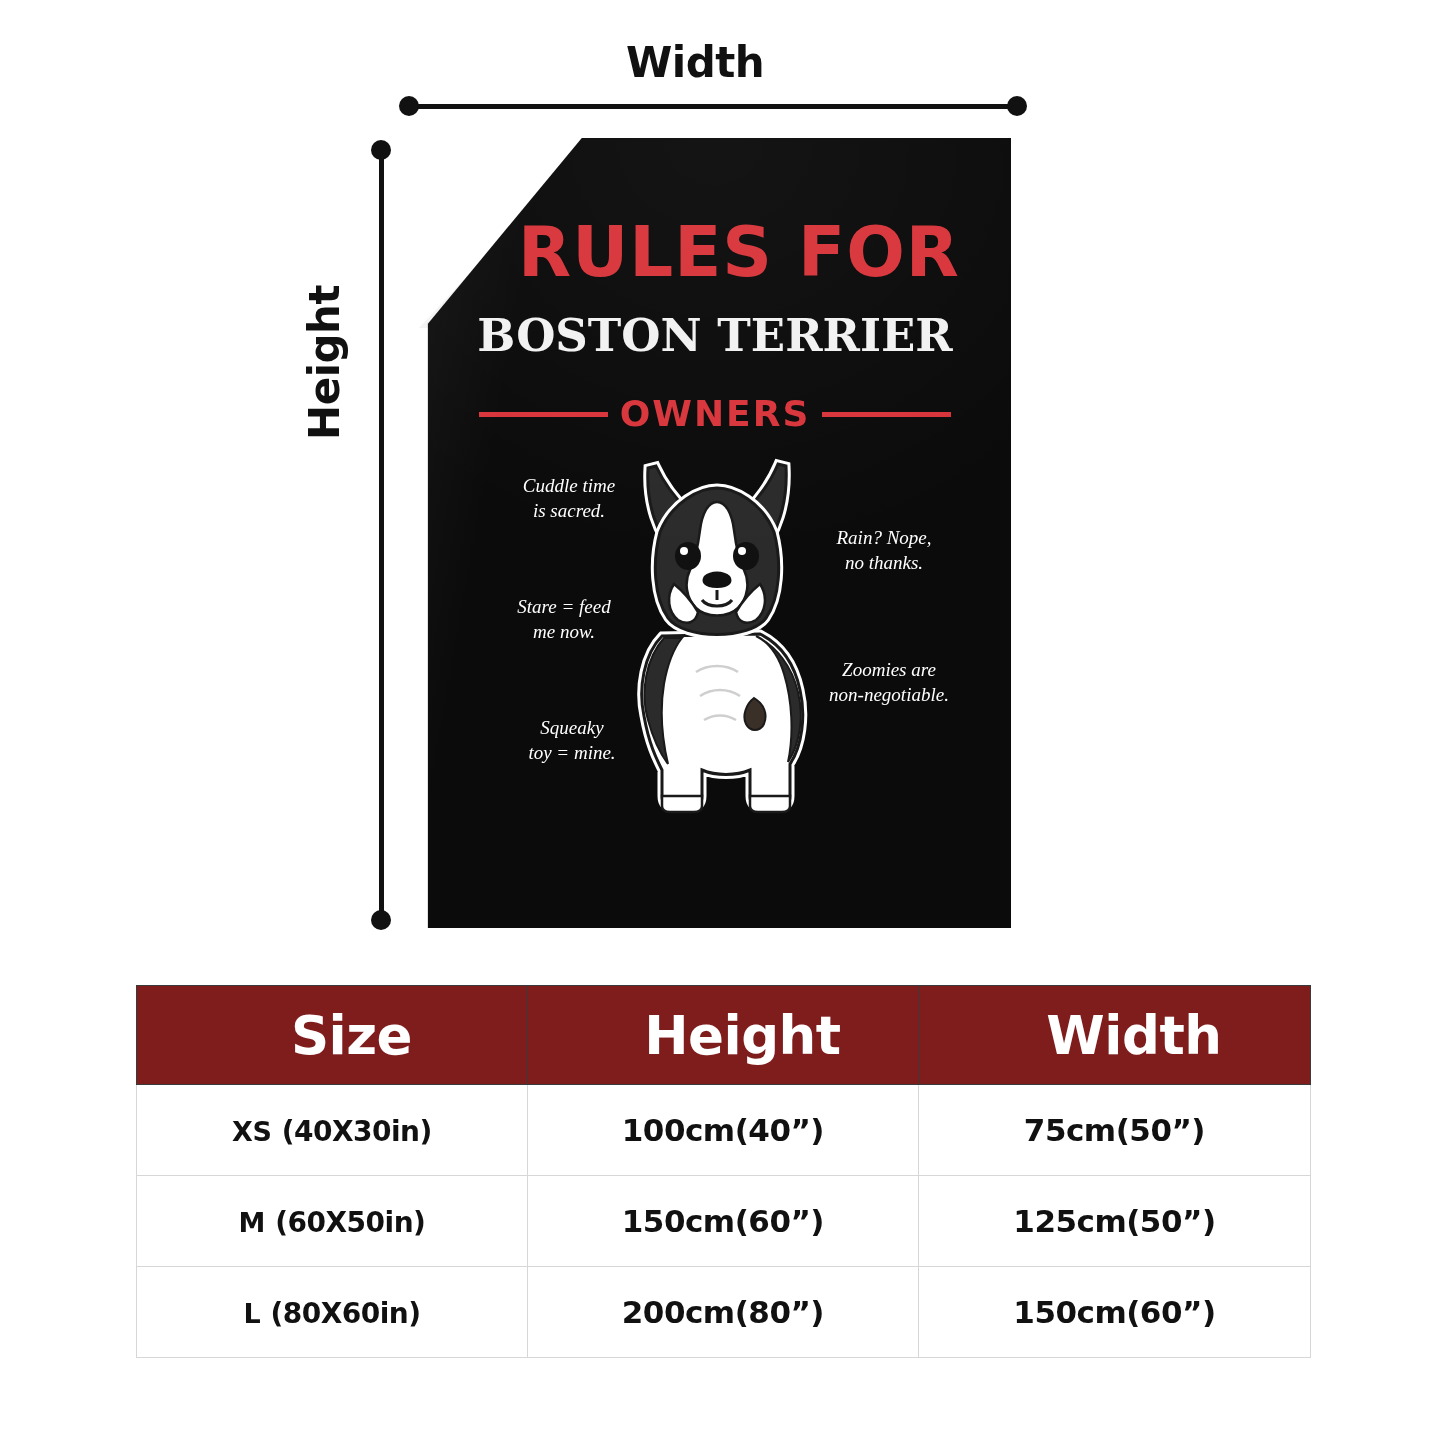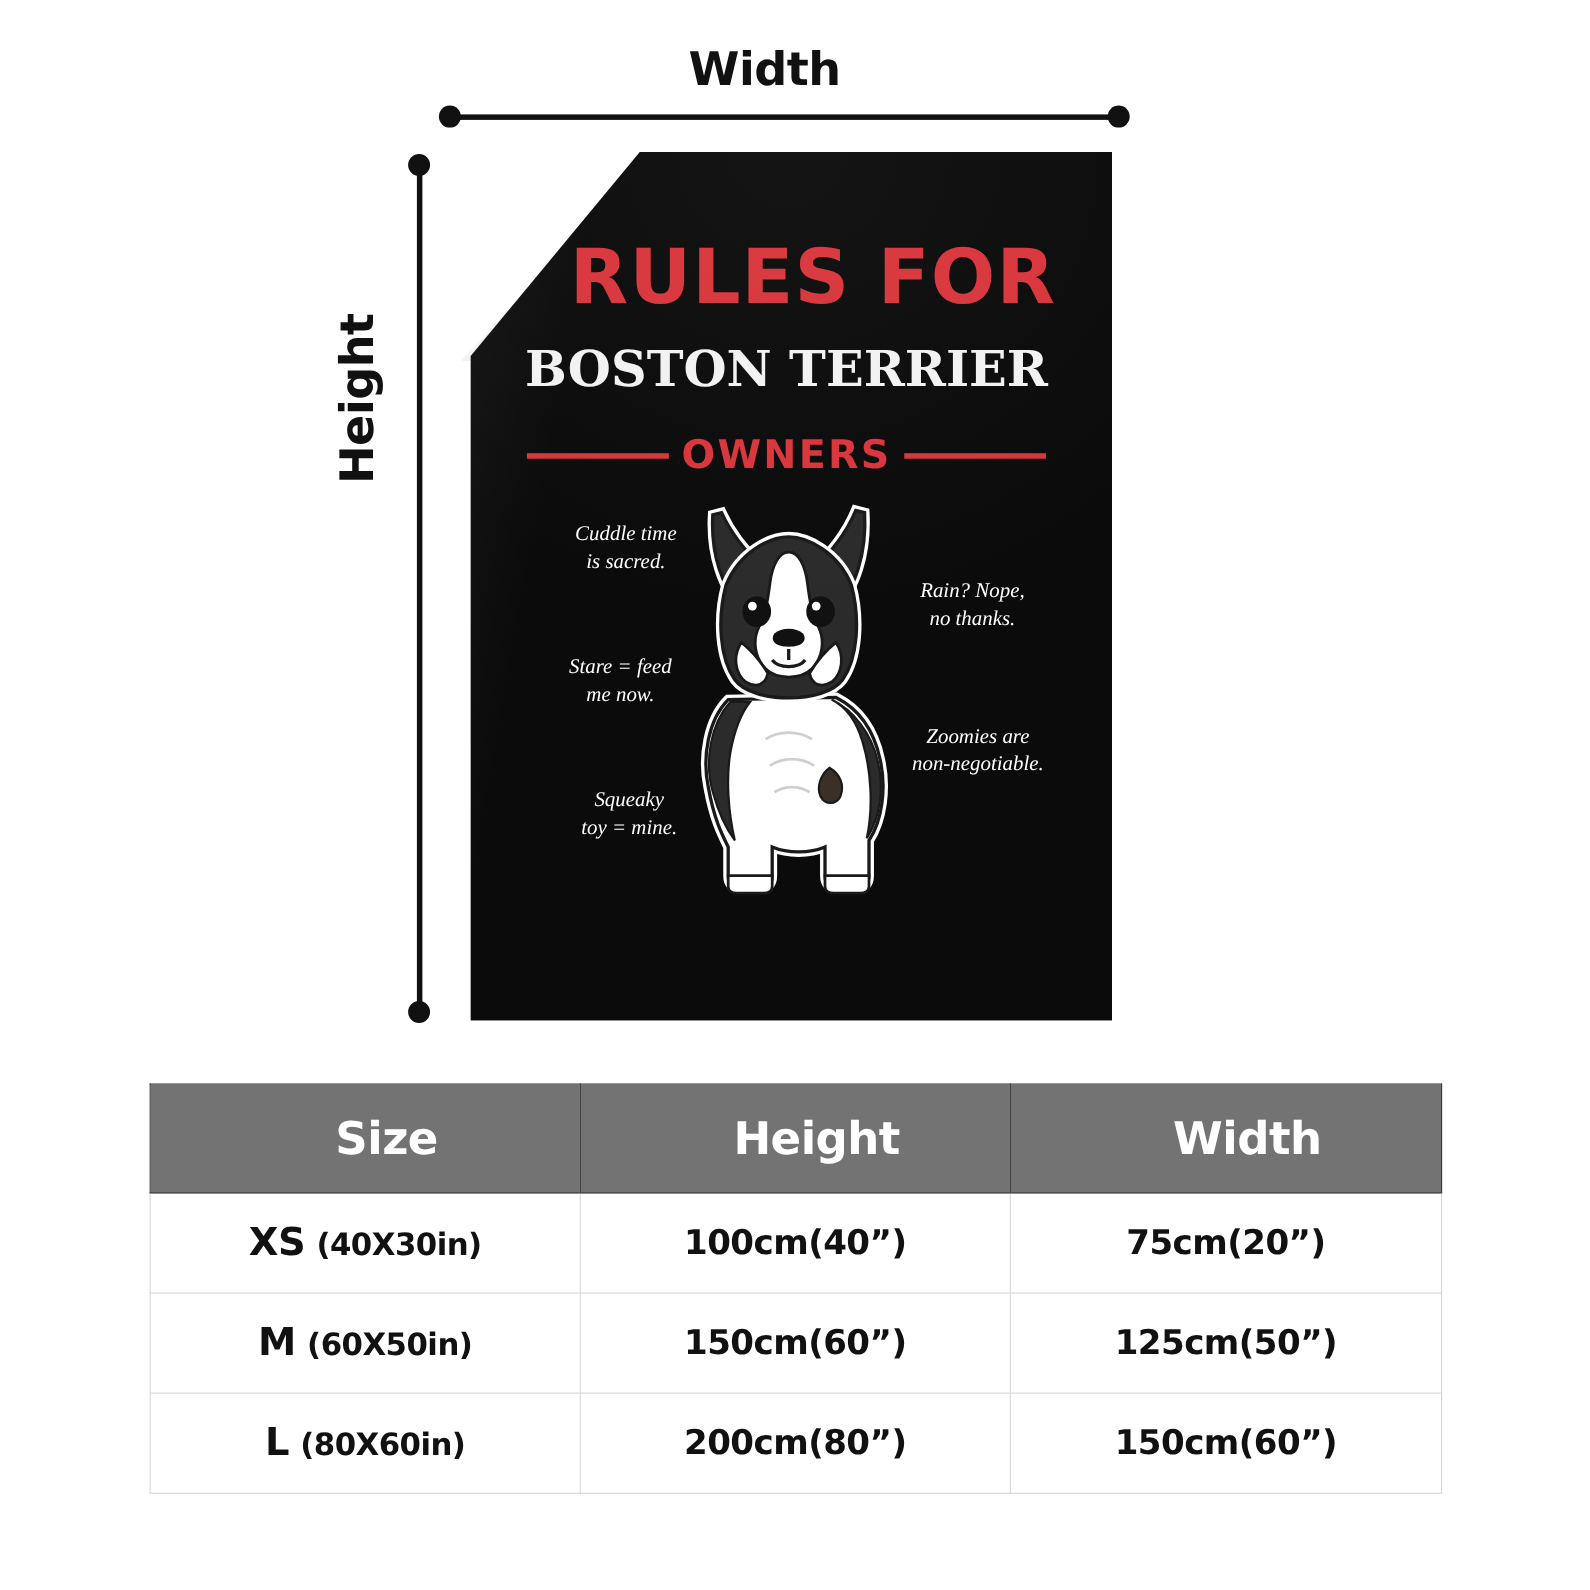--- a/index.html
+++ b/index.html
@@ -202,40 +202,40 @@
     width: 1175px;
     border-collapse: collapse;
     table-layout: fixed;
   }
   #size-table th, #size-table td {
     border: 1px solid #d7d7d7;
     text-align: center;
     vertical-align: middle;
   }
   #size-table thead th {
-    background: #737373;
+    background: #7f1d1d;
     color: #ffffff;
     font-family: "DejaVu Sans", sans-serif;
     font-weight: bold;
-    font-size: 41px;
+    font-size: 53px;
     height: 96px;
     border: 1px solid #3a3a3a;
     letter-spacing: -0.5px;
     padding-left: 40px;
   }
   #size-table tbody td {
     height: 88px;
     background: #ffffff;
     color: #111111;
     font-family: "DejaVu Sans", sans-serif;
     font-weight: bold;
     font-size: 31px;
     letter-spacing: -0.5px;
   }
-  .size-cell .size-code { font-size: 35px; }
+  .size-cell .size-code { font-size: 27px; }
   .size-cell .size-dim  { font-size: 28px; }
   col.c-size  { width: 33.3%; }
   col.c-h     { width: 33.3%; }
   col.c-w     { width: 33.4%; }
 </style>
 </head>
 <body>
 
 <div id="diagram">
 
@@ -338,21 +338,21 @@
       <th>Width</th>
     </tr>
   </thead>
   <tbody>
     <tr>
       <td class="size-cell">
         <span class="size-code">XS</span>
         <span class="size-dim">(40X30in)</span>
       </td>
       <td>100cm(40”)</td>
-      <td>75cm(20”)</td>
+      <td>75cm(50”)</td>
     </tr>
     <tr>
       <td class="size-cell">
         <span class="size-code">M</span>
         <span class="size-dim">(60X50in)</span>
       </td>
       <td>150cm(60”)</td>
       <td>125cm(50”)</td>
     </tr>
     <tr>

